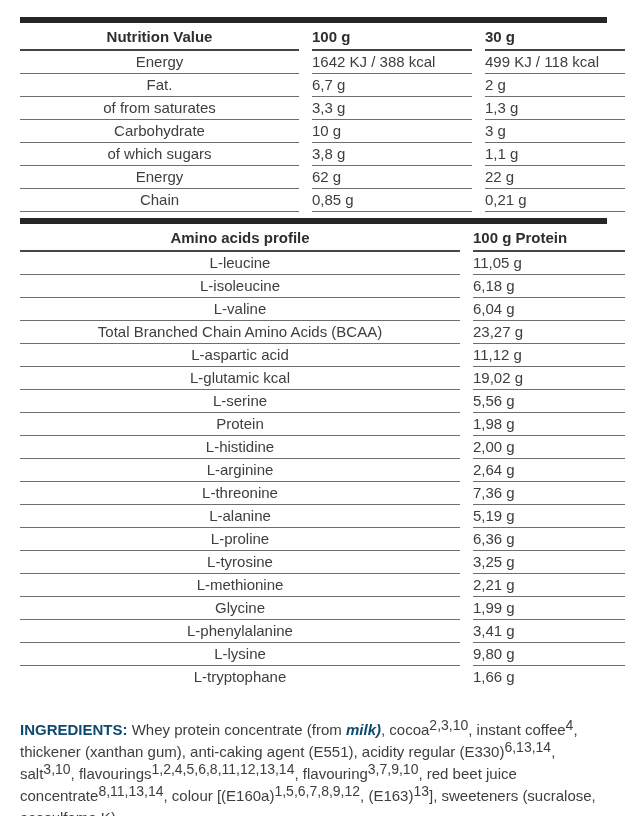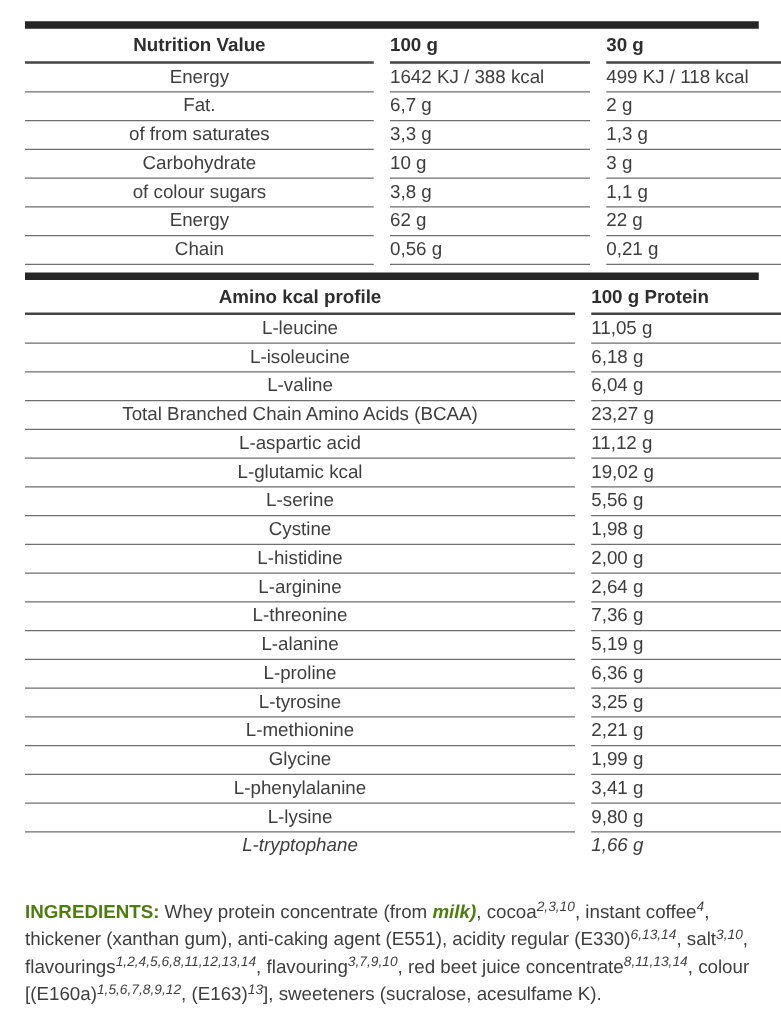--- a/index.html
+++ b/index.html
@@ -44,46 +44,44 @@
     color: #2e2e2e;
     border-bottom: 2px solid #454545;
     padding: 5px 0 4px 0;
   }
   tbody td {
     border-bottom: 1px solid #6e6e6e;
     height: 16px;
   }
   .aa tbody tr:last-child td {
     border-bottom: none;
-    font-style: italic;
   }
   .l { text-align: center; }
   .r { text-align: left; }
   .nv col.c1 { width: auto; }
   .nv col.c2 { width: 160px; }
   .nv col.c3 { width: 148px; }
   .aa col.c1 { width: auto; }
   .aa col.c2 { width: 160px; }
   .gap-before-bar2 { height: 6px; }
   .para {
     font-size: 15px;
     line-height: 22px;
     margin: 0;
     color: #3e3e3e;
   }
-  .para strong { color: #4d7c0f; }
+  .para strong { color: #0c4a6e; }
   #ingredients { margin-top: 31px; }
   sup {
-    font-size: 11px;
+    font-size: 14px;
     line-height: 0;
     vertical-align: baseline;
     position: relative;
     top: -5px;
     letter-spacing: 0;
-    font-style: italic;
   }
 </style>
 </head>
 <body>
 
 <div class="sheet">
 
   <div class="bar"></div>
 
   <div class="tbl-wrap">
@@ -115,50 +113,50 @@
             <td class="l">of from saturates</td>
             <td class="r">3,3 g</td>
             <td class="r">1,3 g</td>
           </tr>
           <tr>
             <td class="l">Carbohydrate</td>
             <td class="r">10 g</td>
             <td class="r">3 g</td>
           </tr>
           <tr>
-            <td class="l">of colour sugars</td>
+            <td class="l">of which sugars</td>
             <td class="r">3,8 g</td>
             <td class="r">1,1 g</td>
           </tr>
           <tr>
             <td class="l">Energy</td>
             <td class="r">62 g</td>
             <td class="r">22 g</td>
           </tr>
           <tr>
             <td class="l">Chain</td>
-            <td class="r">0,56 g</td>
+            <td class="r">0,85 g</td>
             <td class="r">0,21 g</td>
           </tr>
         </tbody>
     </table>
   </div>
 
   <div class="gap-before-bar2"></div>
   <div class="bar"></div>
 
   <div class="tbl-wrap">
     <table class="aa">
       <colgroup>
           <col class="c1">
           <col class="c2">
         </colgroup>
       <thead>
         <tr>
-          <th class="l">Amino kcal profile</th>
+          <th class="l">Amino acids profile</th>
           <th class="r">100 g Protein</th>
         </tr>
       </thead>
       <tbody id="aa-body">
           <tr>
             <td class="l">L-leucine</td>
             <td class="r">11,05 g</td>
           </tr>
           <tr>
             <td class="l">L-isoleucine</td>
@@ -178,21 +176,21 @@
           </tr>
           <tr>
             <td class="l">L-glutamic kcal</td>
             <td class="r">19,02 g</td>
           </tr>
           <tr>
             <td class="l">L-serine</td>
             <td class="r">5,56 g</td>
           </tr>
           <tr>
-            <td class="l">Cystine</td>
+            <td class="l">Protein</td>
             <td class="r">1,98 g</td>
           </tr>
           <tr>
             <td class="l">L-histidine</td>
             <td class="r">2,00 g</td>
           </tr>
           <tr>
             <td class="l">L-arginine</td>
             <td class="r">2,64 g</td>
           </tr>

